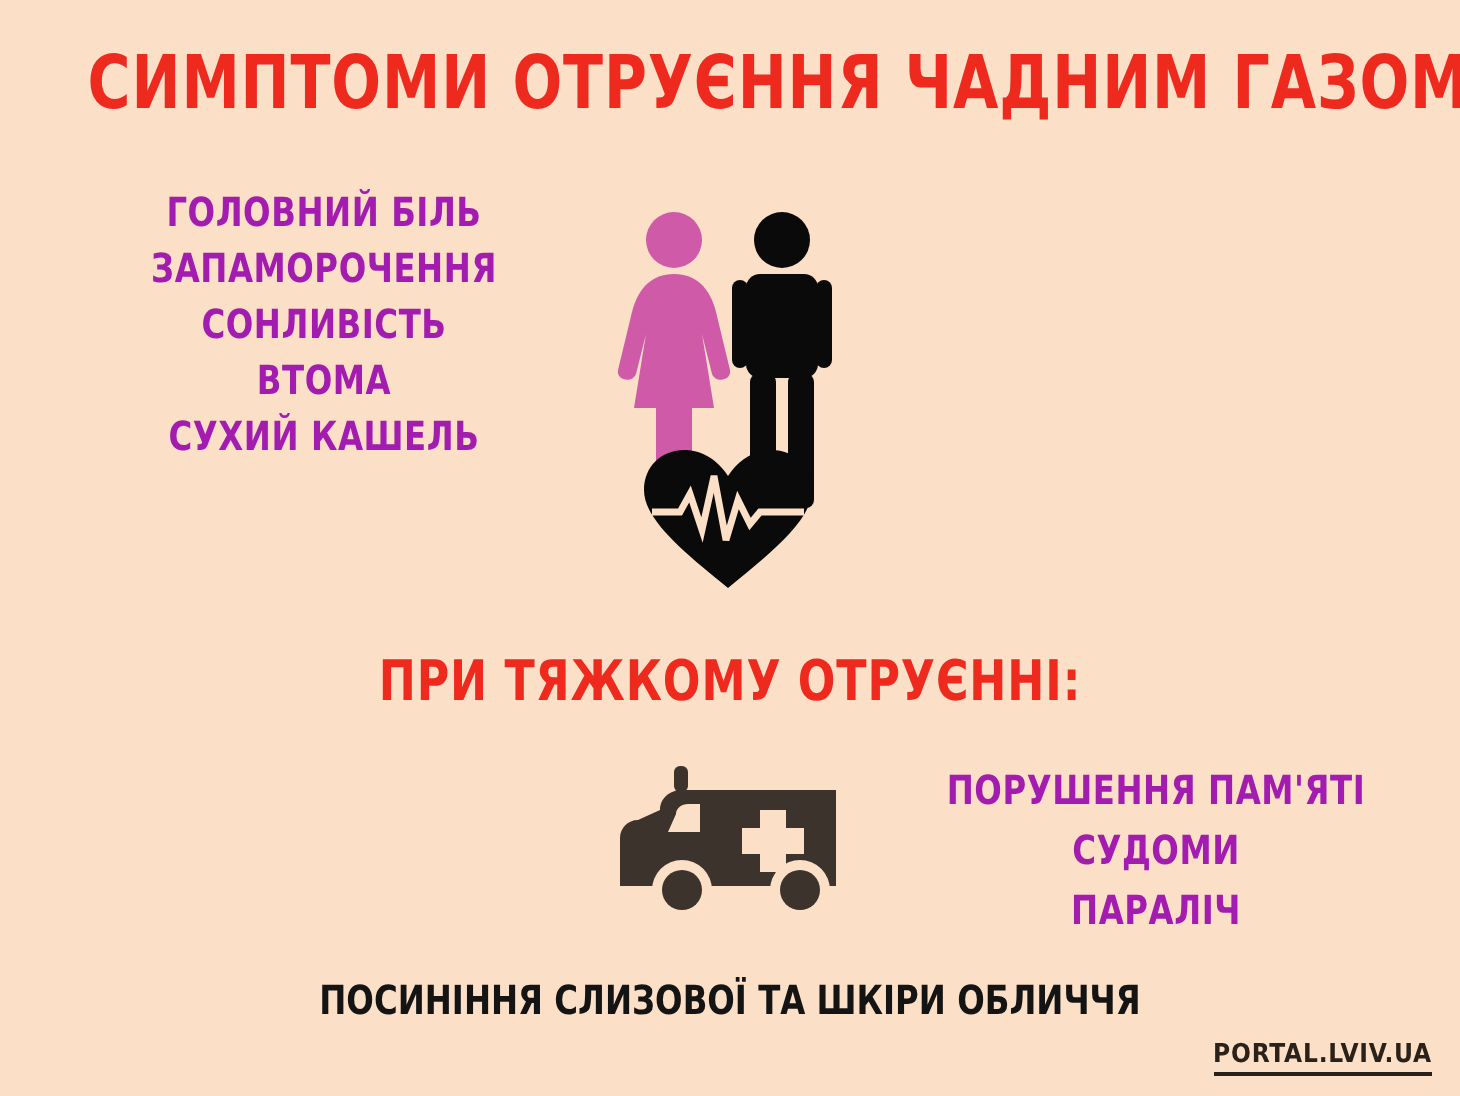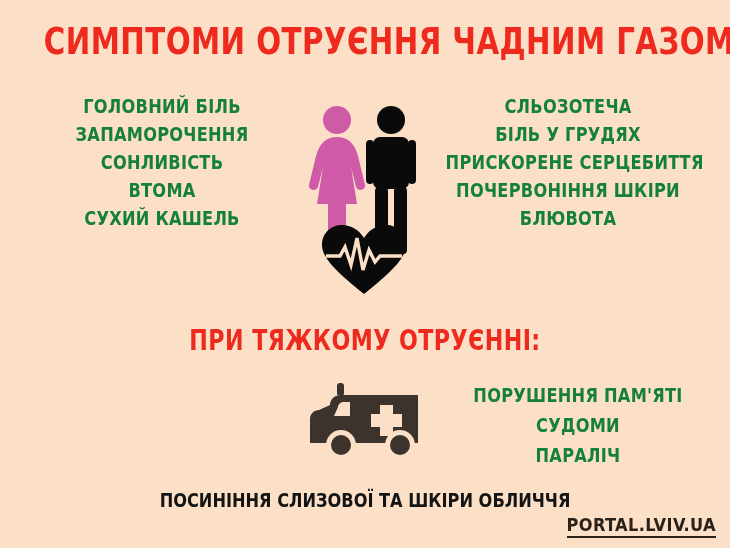--- a/index.html
+++ b/index.html
@@ -41,21 +41,21 @@
   }
   #title-severe {
     top: 325px;
     font-size: 28px;
     line-height: 32px;
   }
 
   
   .sym-col {
     position: absolute;
-    color: #15803d;
+    color: #a21caf;
     font-family: "Liberation Sans Narrow", "DejaVu Sans Condensed", "Liberation Sans", sans-serif;
     font-weight: bold;
     text-align: center;
     line-height: 28px;
     font-size: 20px;
     letter-spacing: 0.3px;
   }
   .sym-col .line {
     display: block;
     white-space: nowrap;
@@ -100,48 +100,41 @@
   }
 
   
   #footer-watermark {
     position: absolute;
     right: 14px;
     bottom: 10px;
     color: #2a2119;
     font-family: "Liberation Sans Narrow", "DejaVu Sans Condensed", "Liberation Sans", sans-serif;
     font-weight: bold;
-    font-size: 18px;
+    font-size: 13px;
     letter-spacing: 0.4px;
     border-bottom: 2px solid #2a2119;
     padding-bottom: 1px;
   }
 </style>
 </head>
 <body>
 
 <div class="poster">
 
   <div class="heading" id="title-main">СИМПТОМИ ОТРУЄННЯ ЧАДНИМ ГАЗОМ:</div>
 
   <div class="sym-col" id="col-top-left">
     <span class="line">ГОЛОВНИЙ БІЛЬ</span>
     <span class="line">ЗАПАМОРОЧЕННЯ</span>
     <span class="line">СОНЛИВІСТЬ</span>
     <span class="line">ВТОМА</span>
     <span class="line">СУХИЙ КАШЕЛЬ</span>
   </div>
 
-  <div class="sym-col" id="col-top-right">
-    <span class="line">СЛЬОЗОТЕЧА</span>
-    <span class="line">БІЛЬ У ГРУДЯХ</span>
-    <span class="line">ПРИСКОРЕНЕ СЕРЦЕБИТТЯ</span>
-    <span class="line">ПОЧЕРВОНІННЯ ШКІРИ</span>
-    <span class="line">БЛЮВОТА</span>
-  </div>
 
   <div id="people-group">
     <svg width="118" height="190" viewBox="0 0 118 190" xmlns="http://www.w3.org/2000/svg">
 
       <g fill="#ce5aa8">
         <circle cx="29" cy="16" r="14"></circle>
         <path d="M29 33
                  c-11 0 -18 7 -21 19
                  l-7 29
                  c-1 5 7 7 9 2

